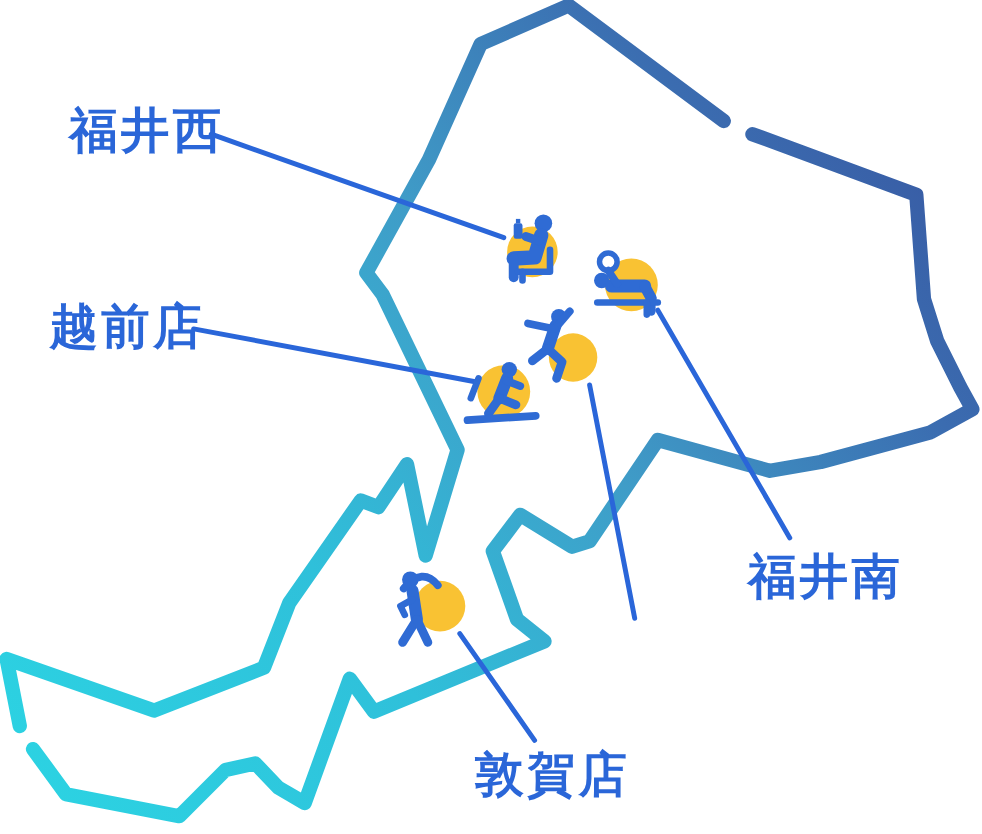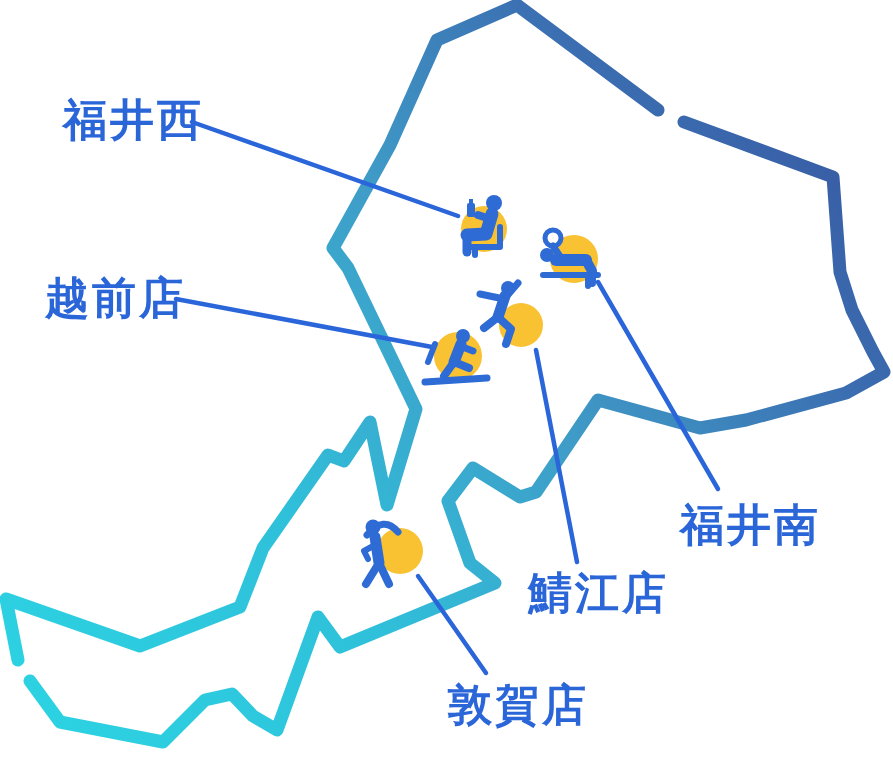--- a/index.html
+++ b/index.html
@@ -93,16 +93,15 @@
         <circle cx="521" cy="325" r="22" fill="#f9c233"></circle>
         <use href="#glyph-aerobics-icon" transform="translate(521,325)"></use>
         <circle cx="400" cy="551" r="23" fill="#f9c233"></circle>
         <use href="#glyph-side-stretch-icon" transform="translate(400,551)"></use>
       </g>
   </svg>
 
   <div class="store-label" style="left: 63px; top: 96px;">福井西</div>
   <div class="store-label" style="left: 45px; top: 274px;">越前店</div>
   <div class="store-label" style="left: 680px; top: 501px;">福井南</div>
-  <div class="store-label" style="left: 528px; top: 569px;">鯖江店</div>
-  <div class="store-label" style="left: 448px; top: 681px;">敦賀店</div>
+  <div class="store-label" style="left: 432px; top: 681px;">敦賀店</div>
 
 </div>
 
 </body></html>

